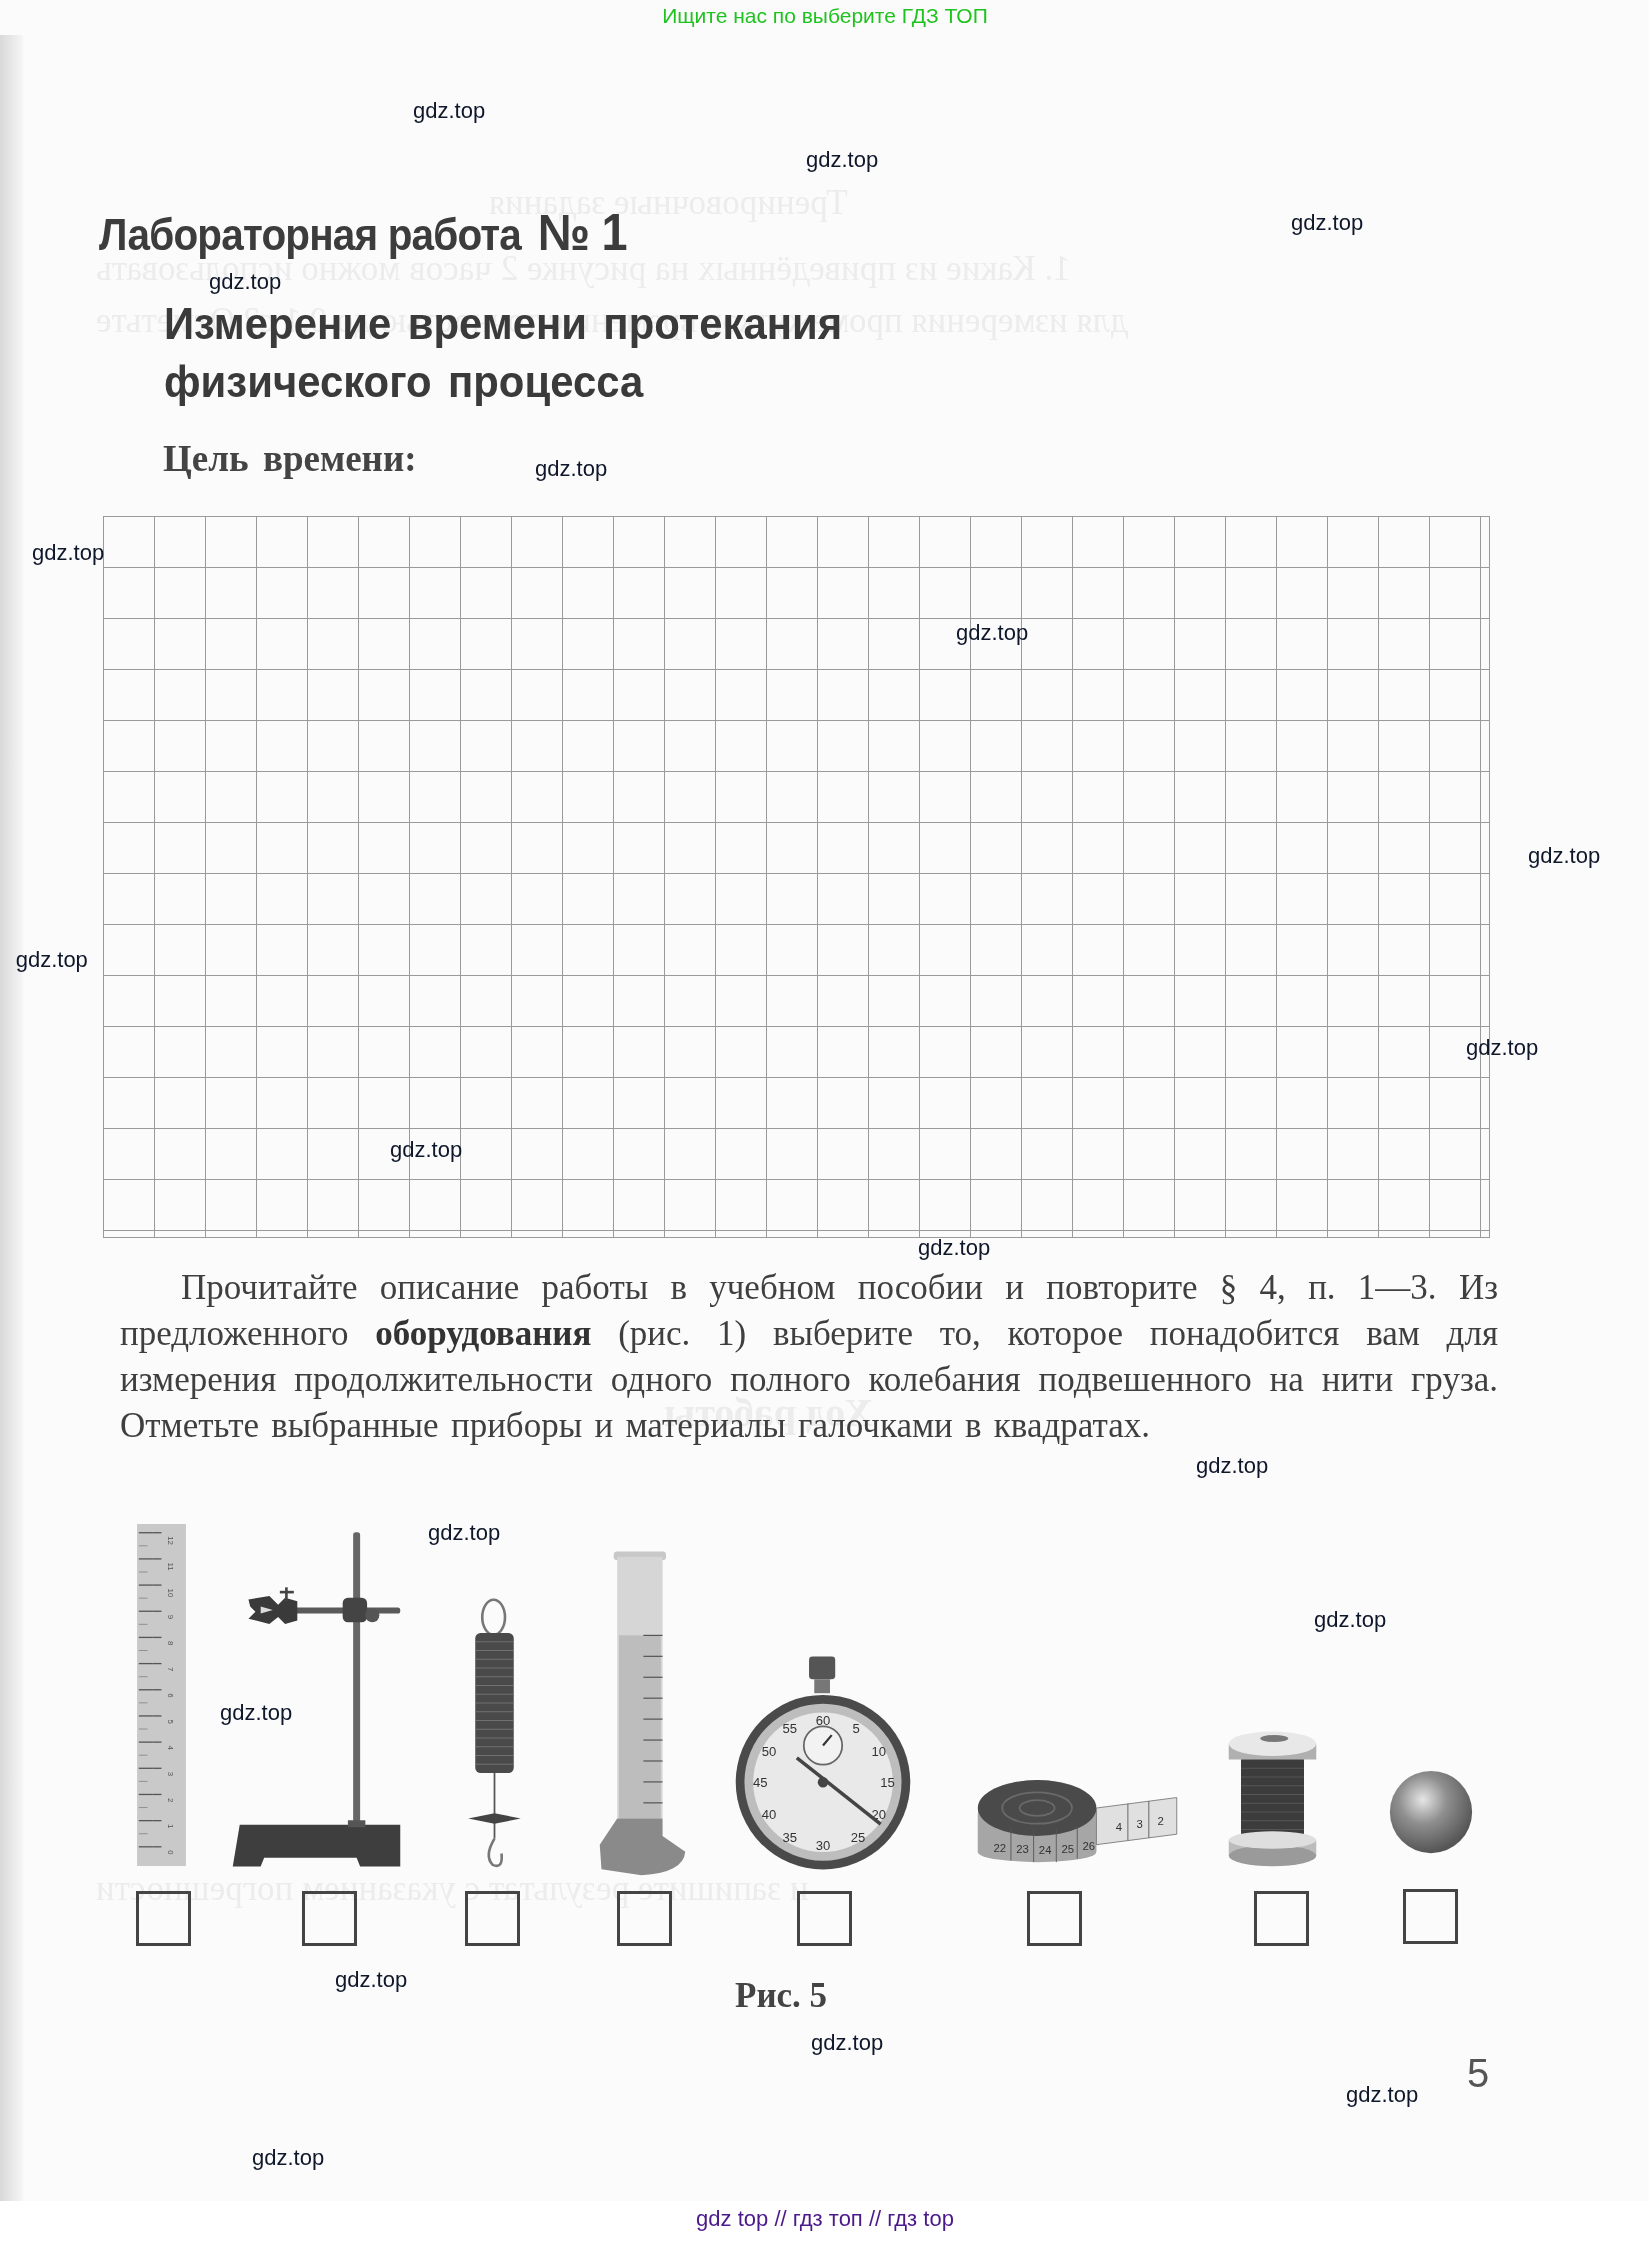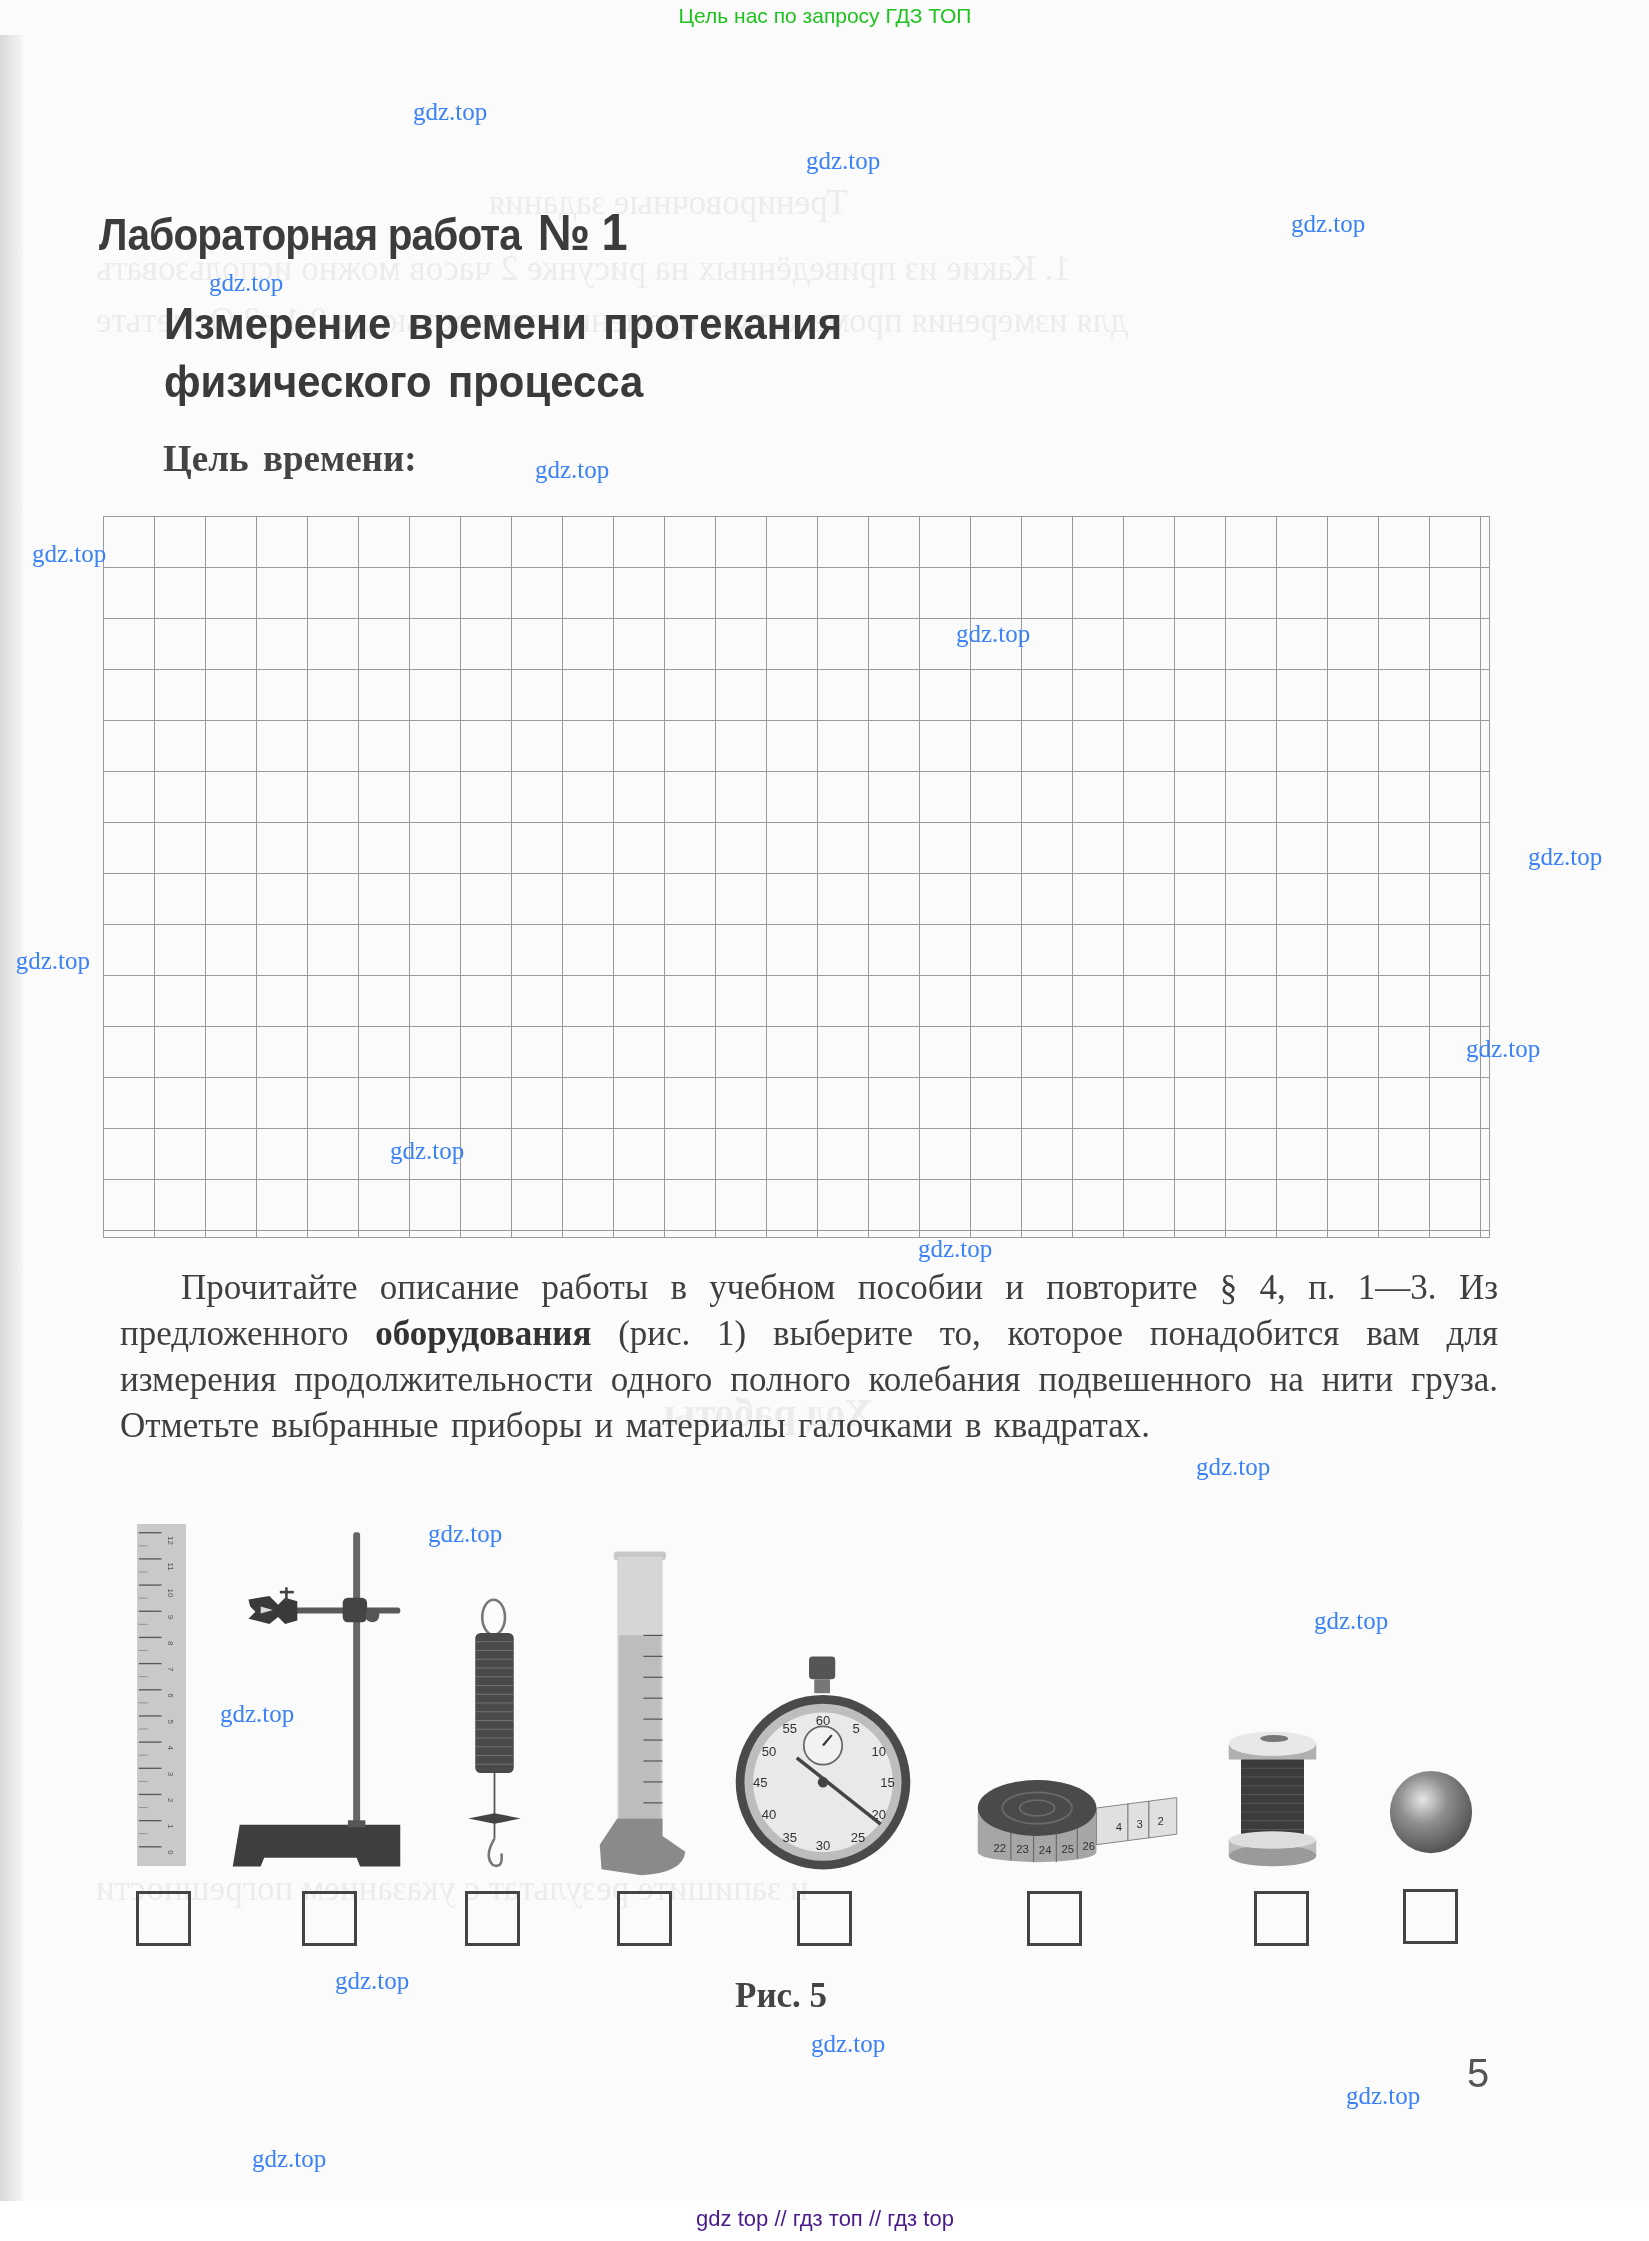--- a/index.html
+++ b/index.html
@@ -19,21 +19,21 @@
       linear-gradient(to bottom, #9a9a9a 1.3px, transparent 1.3px);
     background-size:51px 51px;
     border-right:1.3px solid #9a9a9a; border-bottom:1.3px solid #9a9a9a;
     box-sizing:border-box; }
   .instructions { position:absolute; left:120px; top:1265px; width:1378px; font-family:"Liberation Serif", serif; font-size:35px; line-height:46px; color:#3f3f3f; text-align:justify; text-indent:61px; word-spacing:3.5px; }
   .instructions b { font-weight:bold; color:#333; }
   .item { position:absolute; }
   .checkbox { position:absolute; width:49px; height:49px; border:3.5px solid #444; background:transparent; cursor:pointer; }
   .fig-caption { position:absolute; left:735px; top:1976px; font-family:"Liberation Serif", serif; font-weight:bold; font-size:35px; color:#444; }
   .page-number { position:absolute; left:1467px; top:2051px; font-size:40px; color:#555; font-family:"Liberation Sans", sans-serif; }
-  .wm { position:absolute; font-size:25px; color:#3b82f6; font-family:Liberation Serif, serif; }
+  .wm { position:absolute; font-size:22px; color:#0f172a; font-family:Liberation Sans, sans-serif; }
 </style>
 </head>
 <body>
 
 <div class="page">
   <div class="page-shadow"></div>
 
   <div class="bleed" style="left:489px;top:183px;">Тренировочные задания</div>
   <div class="bleed" style="left:96px;top:249px;">1. Какие из приведённых на рисунке 2 часов можно использовать</div>
   <div class="bleed" style="left:96px;top:301px;">для измерения промежутков времени с точностью до 0,1 с? Отметьте</div>
@@ -299,15 +299,15 @@
   <div class="wm" style="left:1196px;top:1453px;">gdz.top</div>
   <div class="wm" style="left:428px;top:1520px;">gdz.top</div>
   <div class="wm" style="left:1314px;top:1607px;">gdz.top</div>
   <div class="wm" style="left:220px;top:1700px;">gdz.top</div>
   <div class="wm" style="left:335px;top:1967px;">gdz.top</div>
   <div class="wm" style="left:811px;top:2030px;">gdz.top</div>
   <div class="wm" style="left:1346px;top:2082px;">gdz.top</div>
   <div class="wm" style="left:252px;top:2145px;">gdz.top</div>
 </div>
 
-<div class="top-banner">Цель нас по запросу ГДЗ ТОП</div>
+<div class="top-banner">Ищите нас по выберите ГДЗ ТОП</div>
 <div class="footer">gdz top  //  гдз топ  //  гдз top</div>
 
 
 </body></html>

